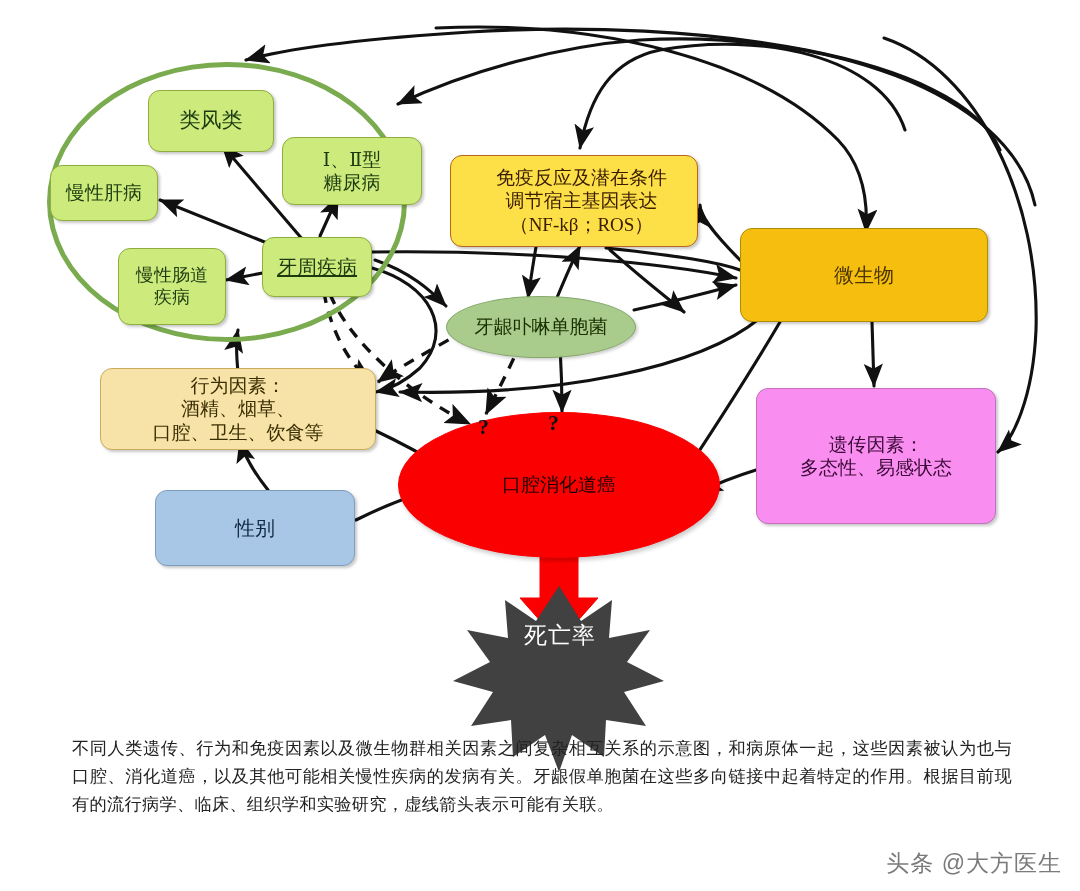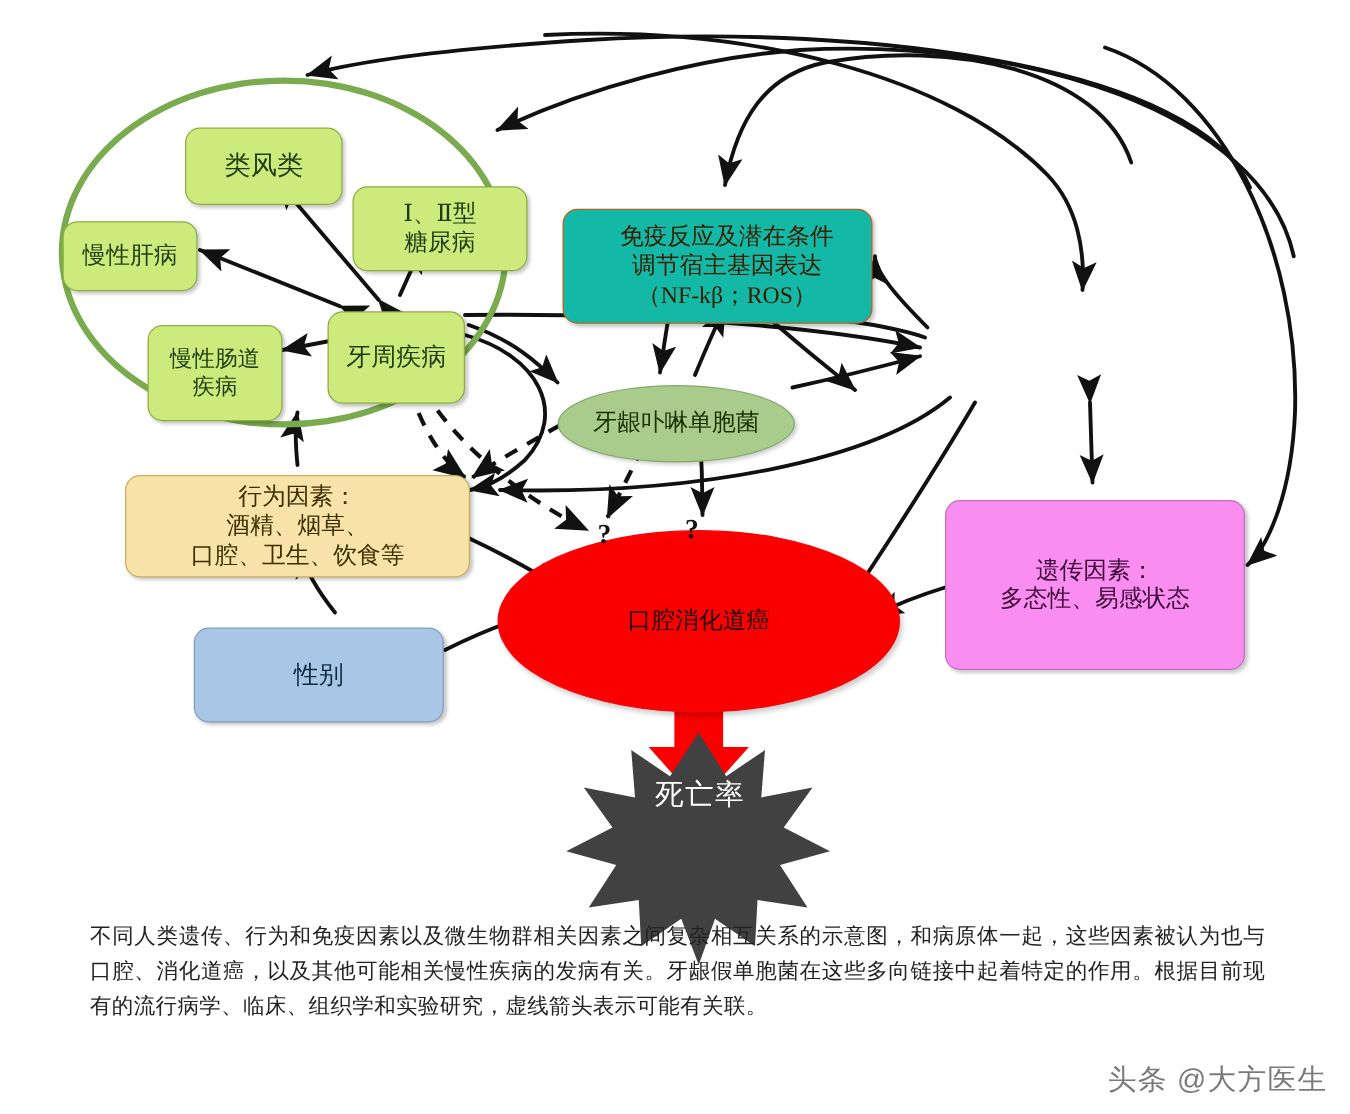--- a/index.html
+++ b/index.html
@@ -29,35 +29,34 @@
   }
   .node {
     position: absolute;
     box-sizing: border-box;
     display: flex;
     align-items: center;
     justify-content: center;
     text-align: center;
     line-height: 1.22;
     white-space: pre-line;
-    margin-top: 12px;
   }
   
   .rbox {
     border-radius: 12px;
     border: 1.6px solid #9aa84a;
     box-shadow: 2px 2px 3px rgba(0,0,0,0.22);
   }
   .green-box {
     background: #cdeb7c;
     border-color: #8fae3e;
     color: #1d3a10;
   }
   .orange-box {
-    background: #14b8a6;
+    background: #fde047;
     border-color: #b8651f;
     color: #3a1c00;
     padding-left: 15px;
   }
   .yellow-box {
     background: #f6bf10;
     border-color: #b08c00;
     color: #4a3400;
   }
   .tan-box {
@@ -246,26 +245,27 @@
   <div class="node rbox green-box f21" style="left:148px; top:90px; width:126px; height:62px;">类风类</div>
 
   <div class="node rbox green-box f19" style="left:282px; top:137px; width:140px; height:68px;">Ⅰ、Ⅱ型
 糖尿病</div>
 
   <div class="node rbox green-box f19" style="left:50px; top:165px; width:108px; height:56px;">慢性肝病</div>
 
   <div class="node rbox green-box f18" style="left:118px; top:248px; width:108px; height:77px;">慢性肠道
 疾病</div>
 
-  <div class="node rbox green-box f20" style="left:262px; top:237px; width:110px; height:74px;">牙周疾病</div>
+  <div class="node rbox green-box f20" style="left:262px; top:237px; width:110px; height:60px;text-decoration:underline;">牙周疾病</div>
 
   <div class="node rbox orange-box f19" style="left:450px; top:155px; width:248px; height:92px;">免疫反应及潜在条件
 调节宿主基因表达
 （NF-kβ；ROS）</div>
 
+  <div class="node rbox yellow-box f20" style="left:740px; top:228px; width:248px; height:94px;">微生物</div>
 
   <div class="node ell green-ell f19" style="left:446px; top:296px; width:190px; height:62px;">牙龈卟啉单胞菌</div>
 
   <div class="node rbox tan-box f19" style="left:100px; top:368px; width:276px; height:82px;">行为因素：
 酒精、烟草、
 口腔、卫生、饮食等</div>
 
   <div class="node rbox blue-box f20" style="left:155px; top:490px; width:200px; height:76px;">性别</div>
 
   <div class="node rbox pink-box f19" style="left:756px; top:388px; width:240px; height:136px;">遗传因素：

